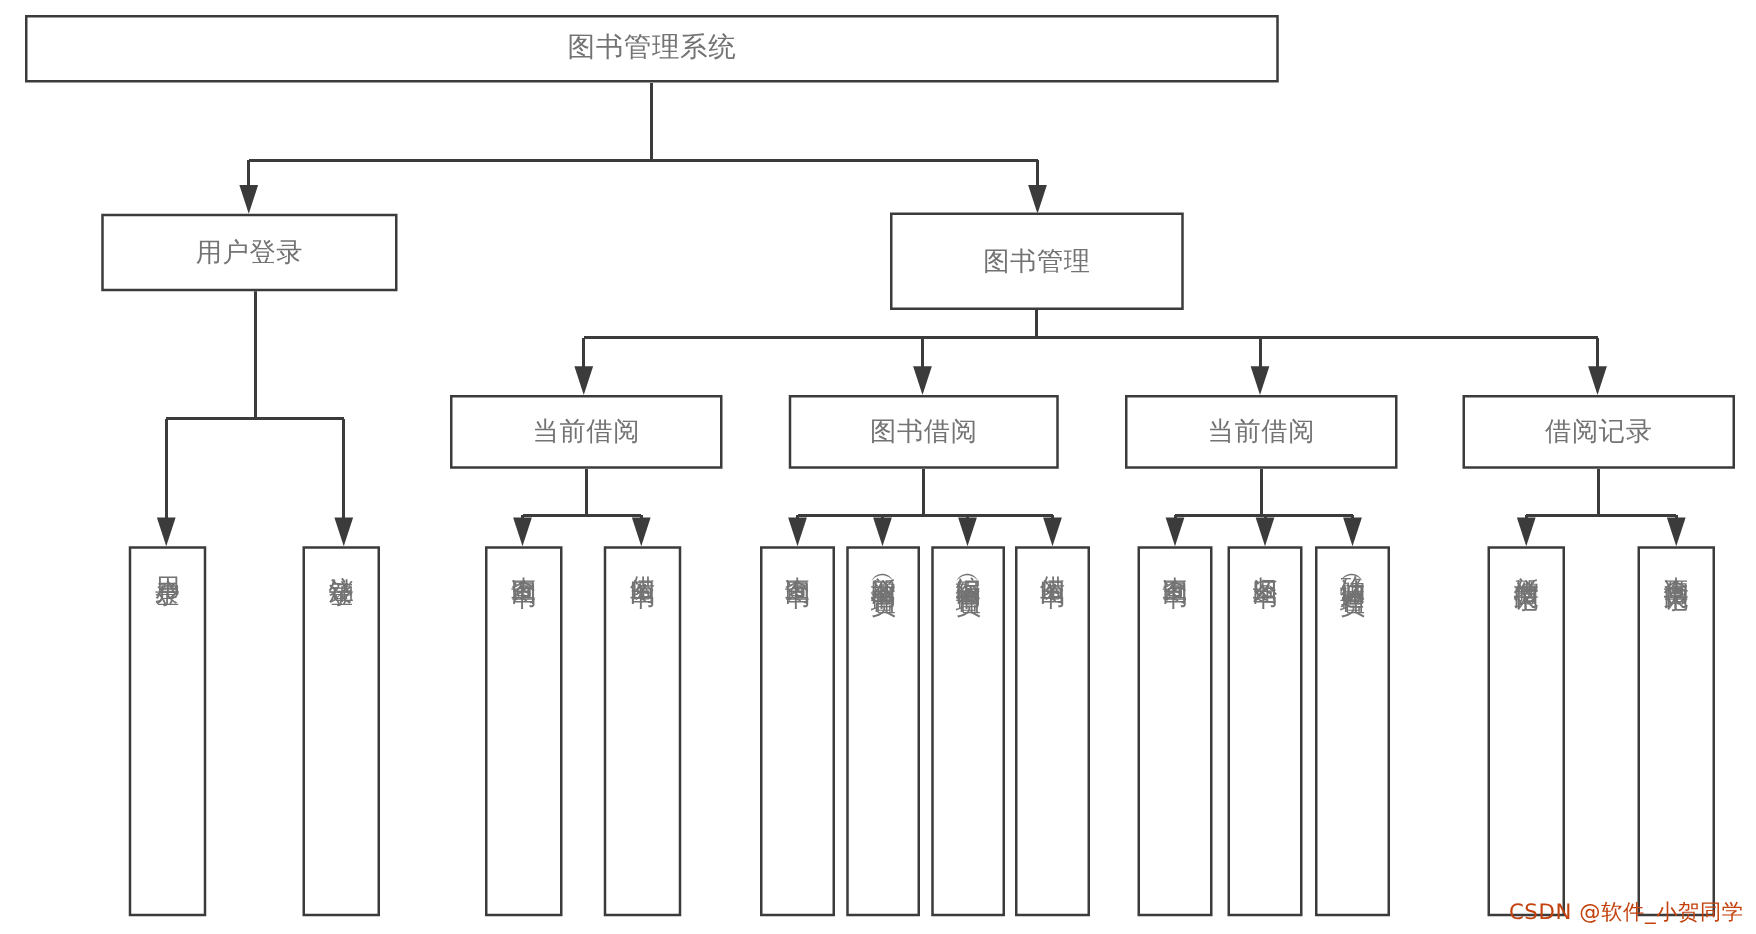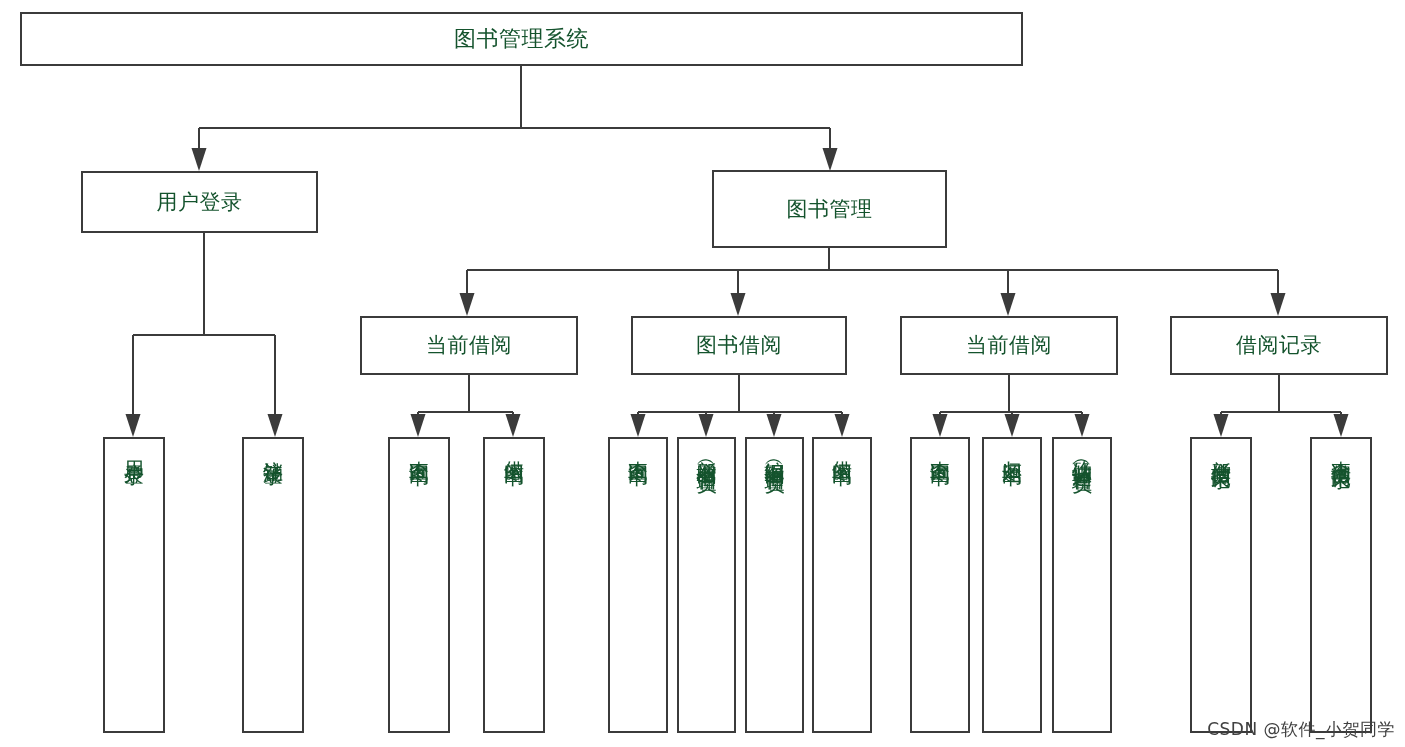--- a/index.html
+++ b/index.html
@@ -33,21 +33,21 @@
     background: #ffffff;
     border: 2px solid #3b3b3b;
     display: flex;
     align-items: center;
     justify-content: center;
     z-index: 2;
   }
   .node-label {
     font-size: 21px;
     line-height: 1.15;
-    color: #14532d;
+    color: #737373;
     letter-spacing: 0.5px;
     white-space: nowrap;
     text-align: center;
   }
   .node.root .node-label { font-size: 22px; }
   .node.level2 .node-label { font-size: 21px; }
   .node.level3 .node-label { font-size: 21px; }
   .node.leaf {
     align-items: flex-start;
     padding-top: 6px;
@@ -59,21 +59,21 @@
     line-height: 1.05;
     letter-spacing: 2px;
     white-space: normal;
     max-height: 100%;
   }
   .watermark {
     position: absolute;
     right: 10px;
     bottom: 6px;
     font-size: 17px;
-    color: #404040;
+    color: #c2410c;
     letter-spacing: 0.5px;
     z-index: 5;
     white-space: nowrap;
     font-family: "DejaVu Sans", "Liberation Sans", sans-serif;
   }
 </style>
 </head>
 <body>
 
 <div id="canvas">

